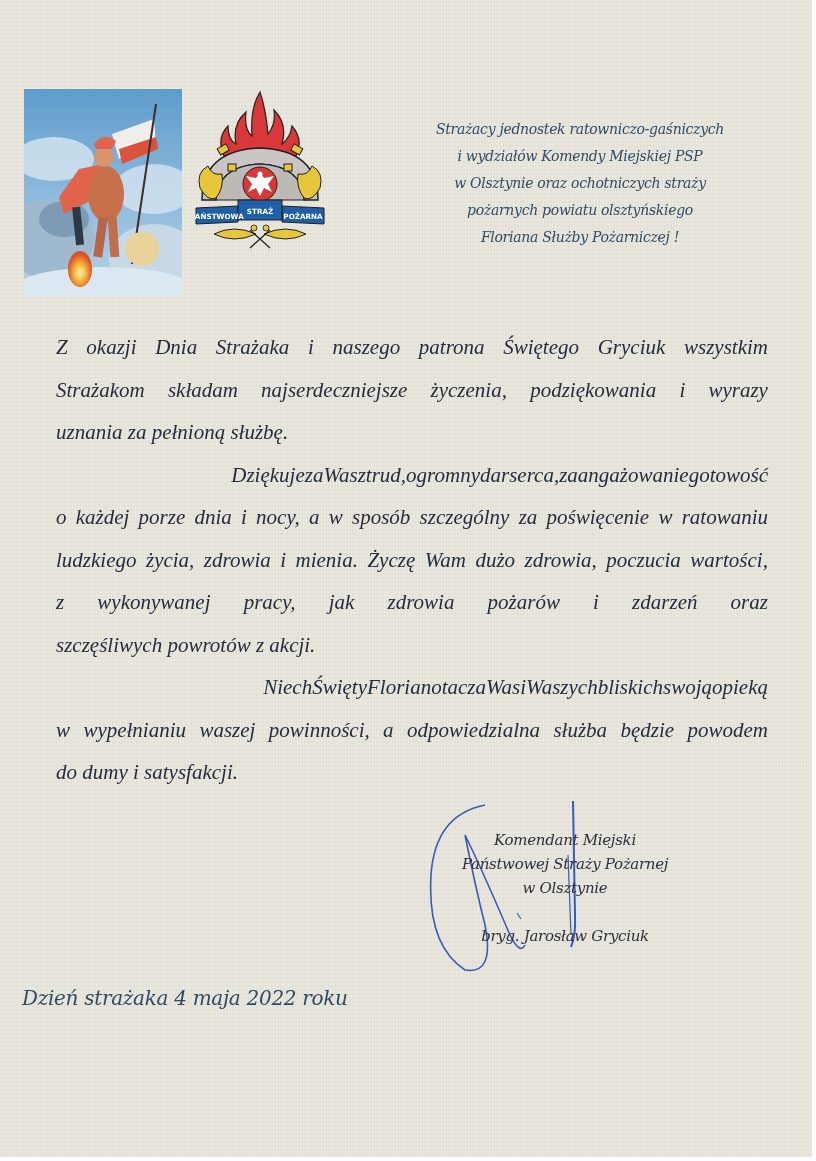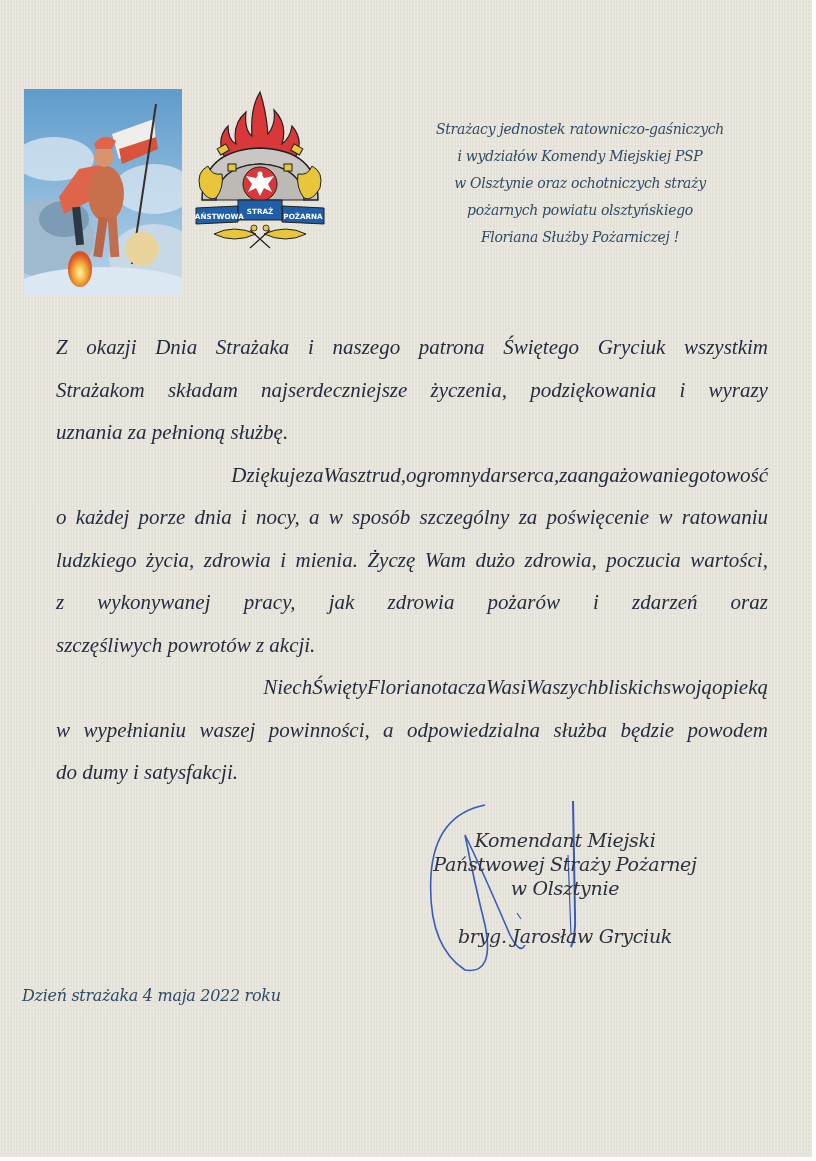--- a/index.html
+++ b/index.html
@@ -36,29 +36,29 @@
       font-family: "Liberation Serif", serif; font-style: italic;
       font-size: 21px; line-height: 42.5px;
     }
     .line { white-space: nowrap; display: flex; justify-content: space-between; }
     .line.left { justify-content: flex-start; }
     .line.indent { padding-left: 50px; justify-content: flex-end; }
     .sig {
       position: absolute; left: 430px; top: 828px; width: 270px;
       text-align: center; color: #2c3140;
       font-family: "DejaVu Serif", serif; font-style: italic;
-      font-size: 19px; line-height: 24px; letter-spacing: -0.3px;
+      font-size: 15px; line-height: 24px; letter-spacing: -0.3px;
     }
     .sig .name { margin-top: 24px; }
     .signature-scribble { position: absolute; left: 425px; top: 795px; width: 180px; height: 180px; pointer-events: none; }
     .date {
       position: absolute; left: 22px; top: 986px;
       color: #2f4b66;
       font-family: "DejaVu Serif", serif; font-style: italic;
-      font-size: 16px; letter-spacing: -0.3px; white-space: nowrap;
+      font-size: 20px; letter-spacing: -0.3px; white-space: nowrap;
     }
   </style>
 </head>
 <body>
 
 <div class="page">
 
   <div class="painting">
     <svg width="158" height="207" viewBox="0 0 158 207">
       <defs>

